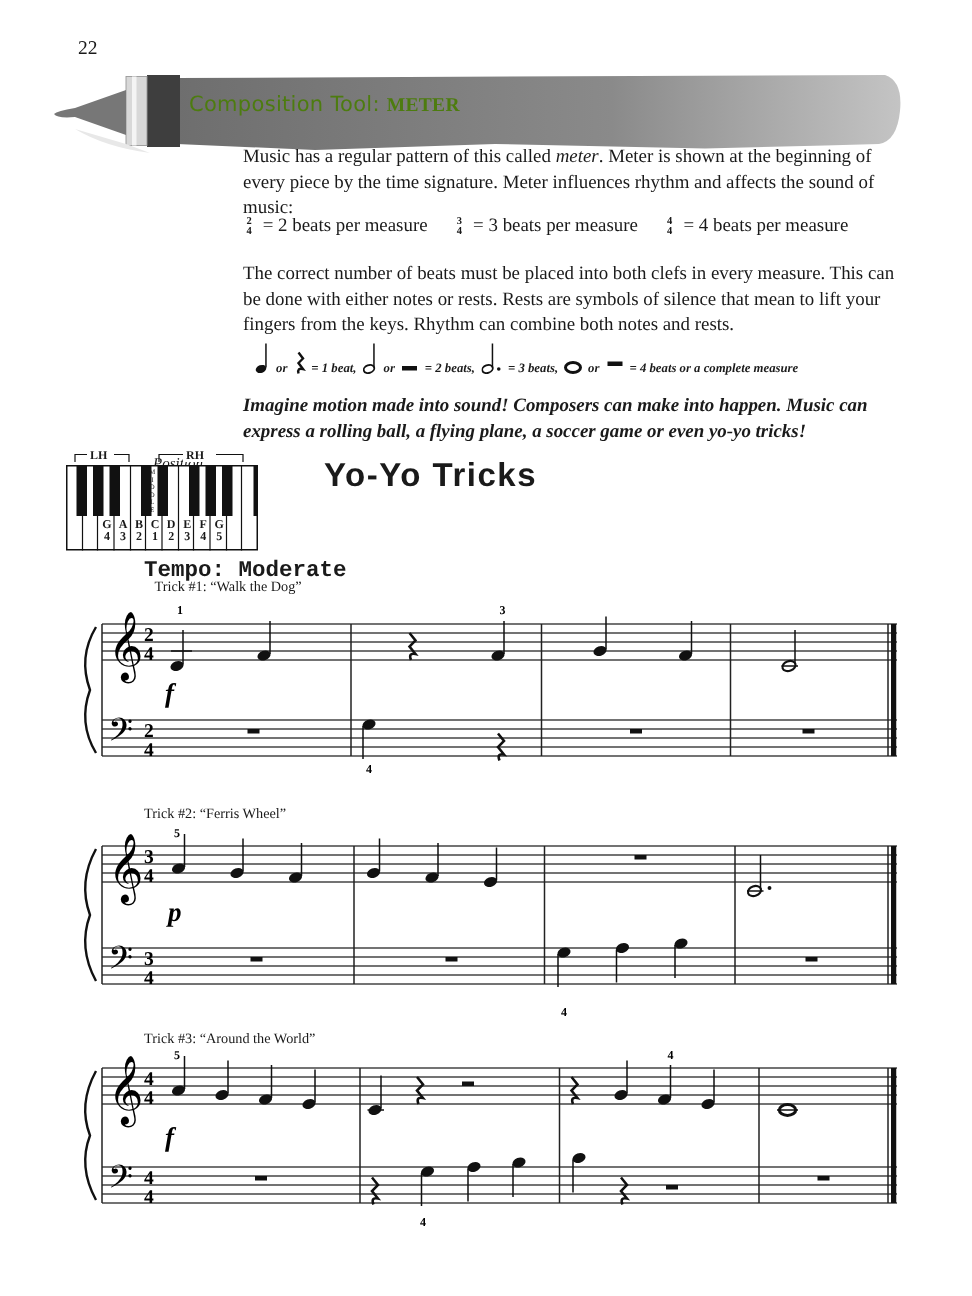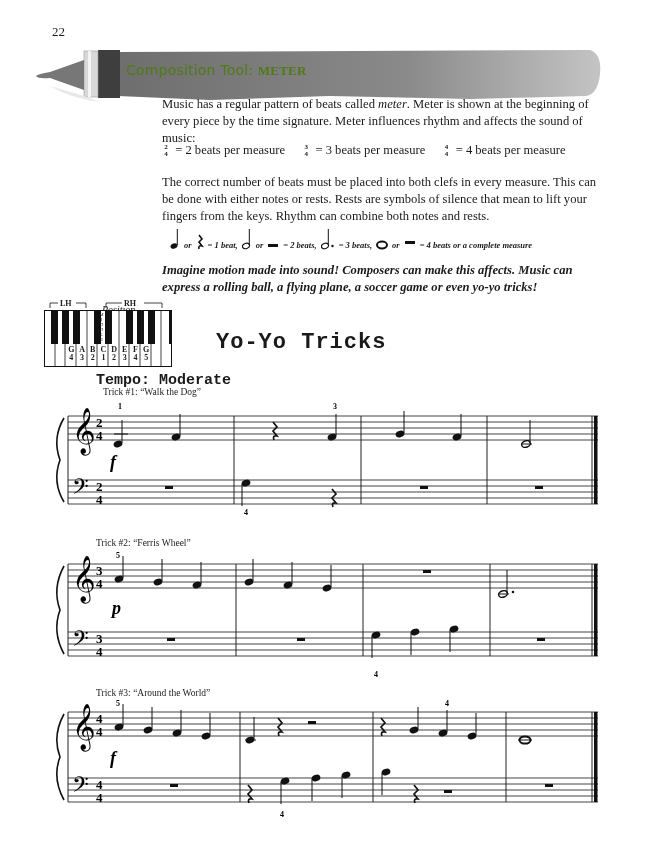--- a/index.html
+++ b/index.html
@@ -14,21 +14,21 @@
   .p2 { top:174px; }
   .meter-row { position:absolute; left:162px; top:143px; font-family:"Liberation Serif", serif; font-size:12.6px; white-space:nowrap; }
   .meter-row span.item { margin-right:14px; }
   .ts { display:inline-block; vertical-align:middle; font-weight:bold; font-size:7px; line-height:7px; text-align:center; width:8px; margin-right:2px; }
   .legend-row { position:absolute; left:170px; top:228px; font-family:"Liberation Serif", serif; font-style:italic; font-weight:bold; font-size:8.5px; white-space:nowrap; display:flex; align-items:flex-end; gap:4px; }
   .legend-row svg { display:inline-block; }
   .italic-p { position:absolute; left:162px; top:262px; width:450px; font-family:"Liberation Serif", serif; font-style:italic; font-weight:bold; font-size:12.6px; line-height:17px; }
   .kbd-wrap { position:absolute; left:44px; top:288px; width:130px; height:80px; }
   .kbd-pos { position:absolute; left:58px; top:16px; font-style:italic; font-size:10px; font-family:"Liberation Serif", serif; }
   .kbd-hand { position:absolute; top:11px; font-size:8px; font-weight:bold; font-family:"Liberation Serif", serif; }
-  .piece-title { position:absolute; left:216px; top:330px; font-family:Liberation Mono, monospace; font-weight:bold; font-size:22px; letter-spacing:1px; }
+  .piece-title { position:absolute; left:216px; top:304px; font-family:Liberation Sans, sans-serif; font-weight:bold; font-size:22px; letter-spacing:1px; }
   .tempo { position:absolute; left:96px; top:372px; font-family:Liberation Mono, monospace; font-weight:bold; font-size:15px; }
   .trick { position:absolute; font-family:"Liberation Serif", serif; font-size:9.5px; }
   .system { position:absolute; left:36px; width:580px; }
 </style>
 </head>
 <body>
 
 <div class="page-num">22</div>
 
 <svg class="banner" viewBox="0 0 600 56">
@@ -50,21 +50,21 @@
   <path d="M54 14 L20 26 Q8 28 6 30 Q8 33 20 32 L54 44 Z" fill="#777"></path>
 
   <path d="M20 40 Q40 52 70 56 L54 50 Z" fill="#e8e8e8"></path>
 </svg>
 <div class="banner-title">
   <span>Composition Tool:</span>
   <b>METER</b>
 </div>
 
 <div class="body-text p1">
-  <span>Music has a regular pattern of beats called </span><em>meter</em><span>. Meter is shown at the beginning of every piece by the time signature. Meter influences rhythm and affects the sound of music:</span>
+  <span>Music has a regular pattern of this called </span><em>meter</em><span>. Meter is shown at the beginning of every piece by the time signature. Meter influences rhythm and affects the sound of music:</span>
 </div>
 
 <div class="meter-row">
   <span class="item">
     <span class="ts"><span>2</span><br><span>4</span></span>
     <span>= 2 beats per measure</span>
   </span>
   <span class="item">
     <span class="ts"><span>3</span><br><span>4</span></span>
     <span>= 3 beats per measure</span>
@@ -105,21 +105,21 @@
   <svg width="12" height="10">
       <ellipse cx="6" cy="5" rx="5" ry="3.4" fill="none" stroke="#111" stroke-width="2"></ellipse>
     </svg>
   <span>or</span>
   <svg width="12" height="10">
       <rect x="1" y="1" width="10" height="3" fill="#111"></rect>
     </svg>
   <span>= 4 beats or a complete measure</span>
 </div>
 
-<div class="italic-p">Imagine motion made into sound!  Composers can make this affects. Music can express a rolling ball, a flying plane, a soccer game or even yo-yo tricks!</div>
+<div class="italic-p">Imagine motion made into sound!  Composers can make into happen. Music can express a rolling ball, a flying plane, a soccer game or even yo-yo tricks!</div>
 
 <div class="kbd-wrap">
   <div class="kbd-pos">Position</div>
   <svg width="130" height="10" style="position:absolute;left:0;top:12px;">
     <path d="M6 8 V3 H42 V8" fill="none" stroke="#111" stroke-width="0.8"></path>
     <path d="M62 8 V3 H118 V8" fill="none" stroke="#111" stroke-width="0.8"></path>
     <rect x="14" y="0" width="18" height="8" fill="#fff"></rect>
     <rect x="78" y="0" width="22" height="8" fill="#fff"></rect>
   </svg>
   <span class="kbd-hand" style="left:16px;">LH</span>

